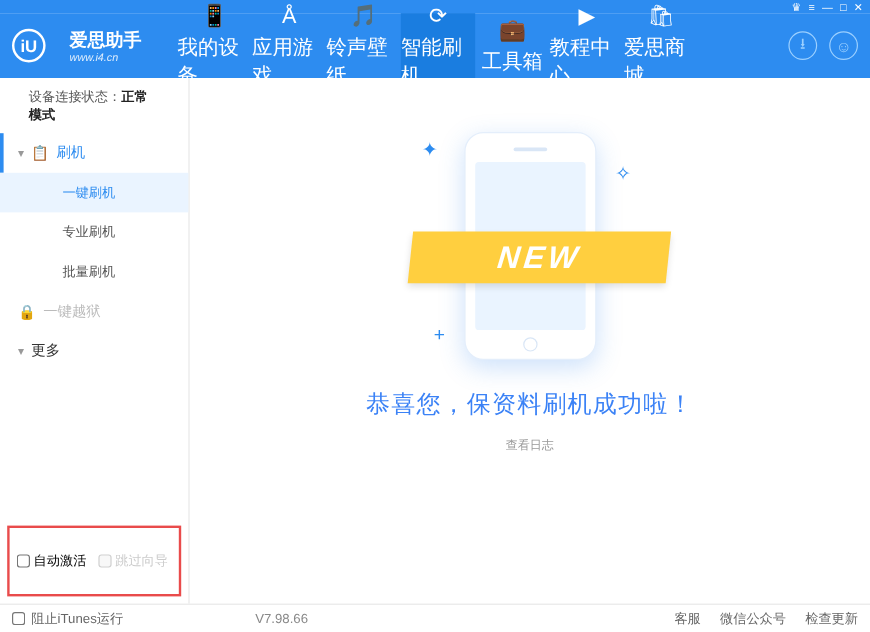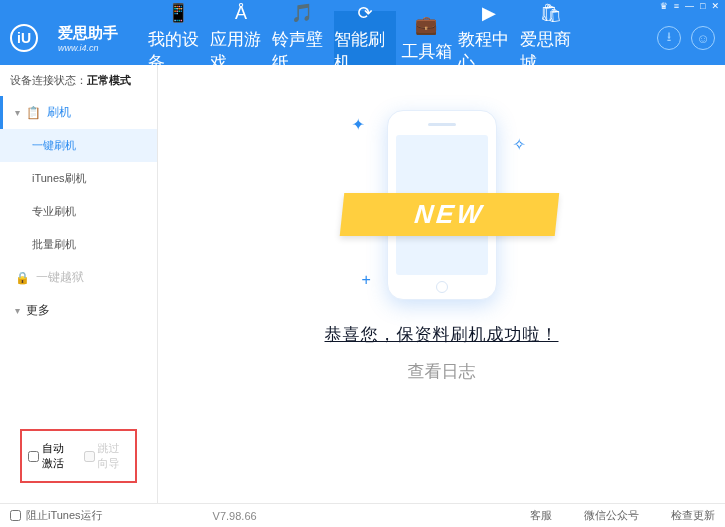--- a/index.html
+++ b/index.html
@@ -19,54 +19,54 @@
 .nav-item { width: 62px; height: 54px; display: flex; flex-direction: column; align-items: center; justify-content: center; gap: 4px; color: #fff; cursor: pointer; }
 .nav-item.active { background: #1a7de0; }
 .nav-item .icon { font-size: 18px; }
 .nav-item .label { font-size: 17px; }
 
 .header-right { display: flex; gap: 10px; align-items: center; }
 .circle-btn { width: 24px; height: 24px; border: 1.5px solid #9cd0ff; border-radius: 50%; display: flex; align-items: center; justify-content: center; color: #9cd0ff; cursor: pointer; font-size: 13px; }
 
 .body { display: flex; height: 438px; }
 .sidebar { width: 158px; border-right: 1px solid #e8e8e8; display: flex; flex-direction: column; }
-.status-row { padding: 8px 10px; font-size: 11px; color: #555; }
+.status-row { padding: 8px 24px; font-size: 11px; color: #555; }
 .status-row b { color: #222; }
 
 .group-header { padding: 8px 12px; font-size: 12px; color: #333; display: flex; align-items: center; gap: 6px; border-left: 3px solid transparent; }
 .group-header.blue { border-left-color: #2d8cf0; color: #2d8cf0; }
 .group-header .chev { font-size: 10px; color: #999; }
 .group-header.locked { color: #bbb; }
 
-.sub-item { padding: 9px 10px 9px 32px; font-size: 11px; color: #555; cursor: pointer; }
+.sub-item { padding: 9px 10px 9px 52px; font-size: 11px; color: #555; cursor: pointer; }
 .sub-item.active { background: #eaf4ff; color: #2d8cf0; }
 .sub-item.boxed { background: #f4f4f4; color: #888; padding: 7px 10px; margin: 4px 14px 4px 28px; text-align: center; line-height: 1.4; }
 
-.checkbox-row { margin: 20px; padding: 10px 6px; border: 2px solid #e94b4b; display: flex; gap: 10px; font-size: 11px; }
+.checkbox-row { margin: 6px; padding: 20px 6px; border: 2px solid #e94b4b; display: flex; gap: 10px; font-size: 11px; }
 .cb { display: flex; align-items: center; gap: 3px; }
 .cb input { width: 11px; height: 11px; }
 .cb.disabled { color: #ccc; }
 
 .main { flex: 1; display: flex; flex-direction: column; align-items: center; padding-top: 40px; }
 .phone-wrap { position: relative; width: 220px; height: 200px; display: flex; align-items: center; justify-content: center; }
 .phone { width: 110px; height: 190px; background: #fff; border-radius: 16px; box-shadow: 0 6px 20px rgba(60,140,240,0.25); border: 1px solid #e4eefb; position: relative; }
 .phone::before { content: ""; position: absolute; top: 12px; left: 50%; transform: translateX(-50%); width: 28px; height: 3px; background: #d9e6f6; border-radius: 2px; }
 .phone .screen { position: absolute; top: 24px; left: 8px; right: 8px; bottom: 24px; background: #eaf4ff; border-radius: 3px; }
 .phone .home { position: absolute; bottom: 6px; left: 50%; transform: translateX(-50%); width: 12px; height: 12px; border: 1.5px solid #d9e6f6; border-radius: 50%; }
 .ribbon { position: absolute; top: 88px; left: 10px; right: -5px; background: #ffcf3f; color: #fff; font-weight: 900; font-size: 26px; letter-spacing: 3px; text-align: center; padding: 6px 0; font-style: italic; transform: skewX(-6deg); box-shadow: 0 3px 6px rgba(0,0,0,0.12); }
 .burst { position: absolute; width: 14px; height: 14px; color: #2d8cf0; font-size: 16px; }
 .b1 { top: 10px; left: 20px; } .b2 { top: 30px; right: 25px; } .b3 { bottom: 20px; left: 30px; }
 
-.success-text { font-size: 17px; color: #0f172a; margin-top: 18px; letter-spacing: 1px; text-decoration: underline; }
+.success-text { font-size: 20px; color: #3b82f6; margin-top: 18px; letter-spacing: 1px; }
 .ok-btn { margin-top: 18px; padding: 6px 26px; border: 1px solid #d7d7d7; background: #fff; cursor: pointer; font-size: 12px; color: #555; }
-.log-link { margin-top: 14px; font-size: 17px; color: #999; cursor: pointer; }
+.log-link { margin-top: 14px; font-size: 10px; color: #999; cursor: pointer; }
 
 .footer { height: 24px; border-top: 1px solid #e8e8e8; display: flex; align-items: center; padding: 0 10px; font-size: 11px; color: #666; }
 .footer .left { display: flex; align-items: center; gap: 5px; }
-.footer .right { margin-left: auto; display: flex; gap: 32px; }
+.footer .right { margin-left: auto; display: flex; gap: 16px; }
 .footer .right span { cursor: pointer; }
 .version { margin-left: 110px; color: #888; }
 </style>
 </head>
 <body>
 
 <div class="titlebar">
   <span>♛</span>
   <span>≡</span>
   <span>—</span>
@@ -124,21 +124,20 @@
       <span>设备连接状态：</span><b>正常模式</b>
     </div>
 
     <div class="group-header blue">
       <span class="chev">▾</span>
       <span>📋</span>
       <span>刷机</span>
     </div>
     <div id="flash-items">
         <div class="sub-item active">一键刷机</div>
-        <div class="sub-item">iTunes刷机</div>
         <div class="sub-item">专业刷机</div>
         <div class="sub-item">批量刷机</div>
       </div>
 
     <div class="group-header locked">
       <span>🔒</span>
       <span>一键越狱</span>
     </div>
 
     <div class="group-header">

